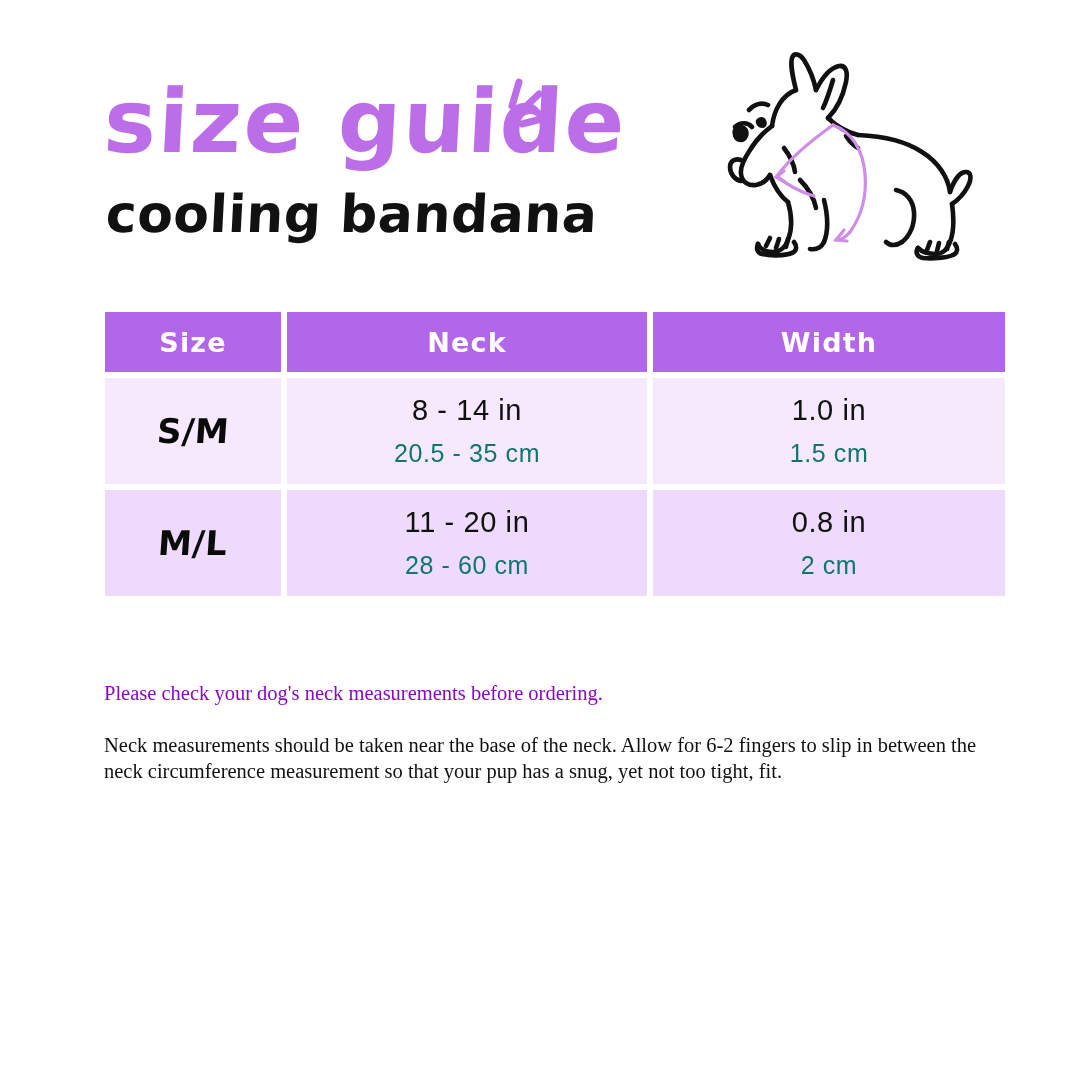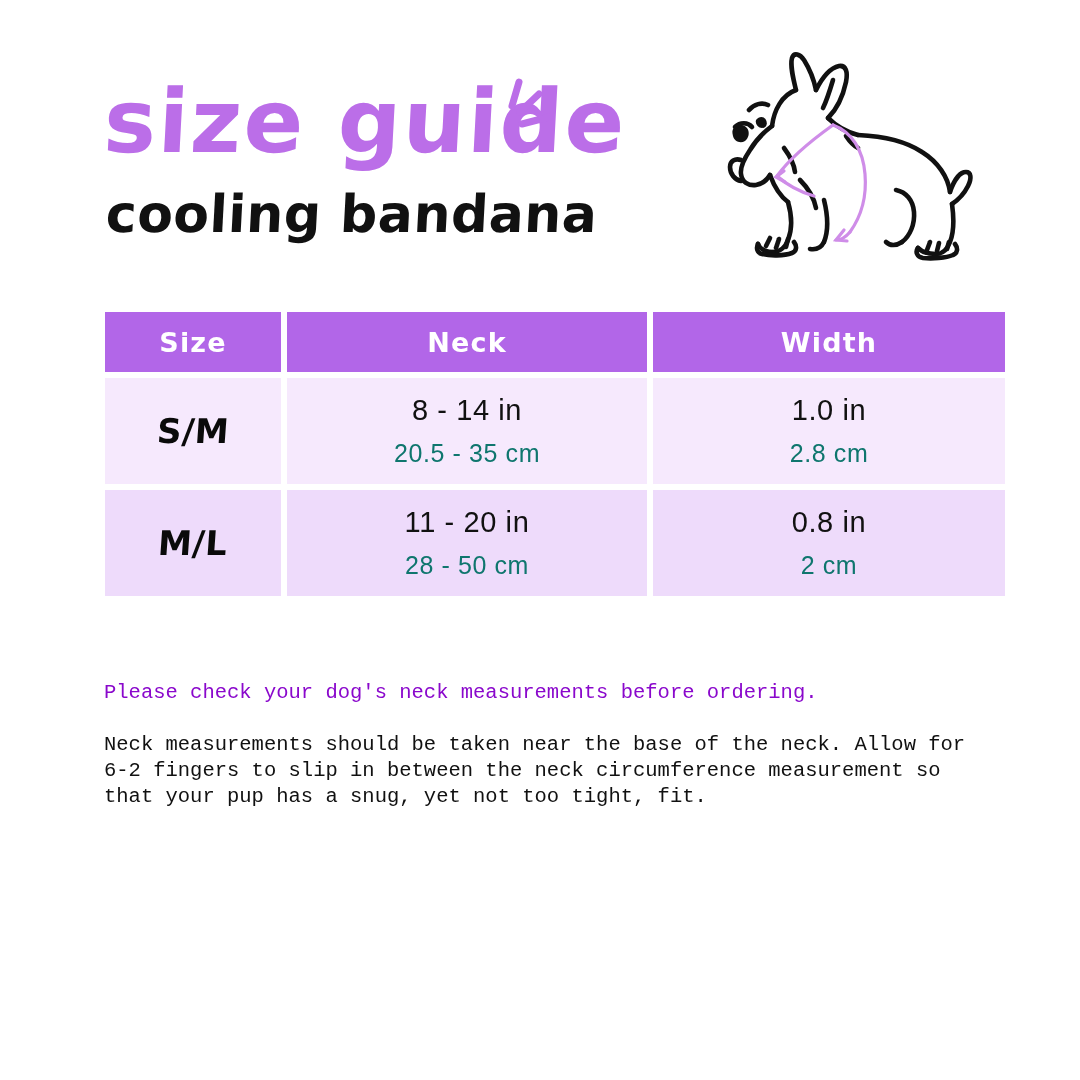--- a/index.html
+++ b/index.html
@@ -135,21 +135,21 @@
     color: #0f766e;
     letter-spacing: 0.6px;
   }
 
   
   #notes {
     position: absolute;
     left: 104px;
     top: 680px;
     width: 876px;
-    font-family: Liberation Mono, monospace;
+    font-family: Liberation Serif, serif;
     font-size: 20.5px;
     line-height: 26px;
     color: #111111;
   }
 
   #notes .highlight {
     color: #8a08cc;
   }
 
   #notes .para {
@@ -261,30 +261,30 @@
     <tr class="row-1">
       <td>
         <span class="size-label">S/M</span>
       </td>
       <td>
         <span class="meas-in">8 - 14 in</span>
         <span class="meas-cm">20.5 - 35 cm</span>
       </td>
       <td>
         <span class="meas-in">1.0 in</span>
-        <span class="meas-cm">2.8 cm</span>
+        <span class="meas-cm">1.5 cm</span>
       </td>
     </tr>
     <tr class="row-2">
       <td>
         <span class="size-label">M/L</span>
       </td>
       <td>
         <span class="meas-in">11 - 20 in</span>
-        <span class="meas-cm">28 - 50 cm</span>
+        <span class="meas-cm">28 - 60 cm</span>
       </td>
       <td>
         <span class="meas-in">0.8 in</span>
         <span class="meas-cm">2 cm</span>
       </td>
     </tr>
   </tbody>
 </table>
 
 <div id="notes">

